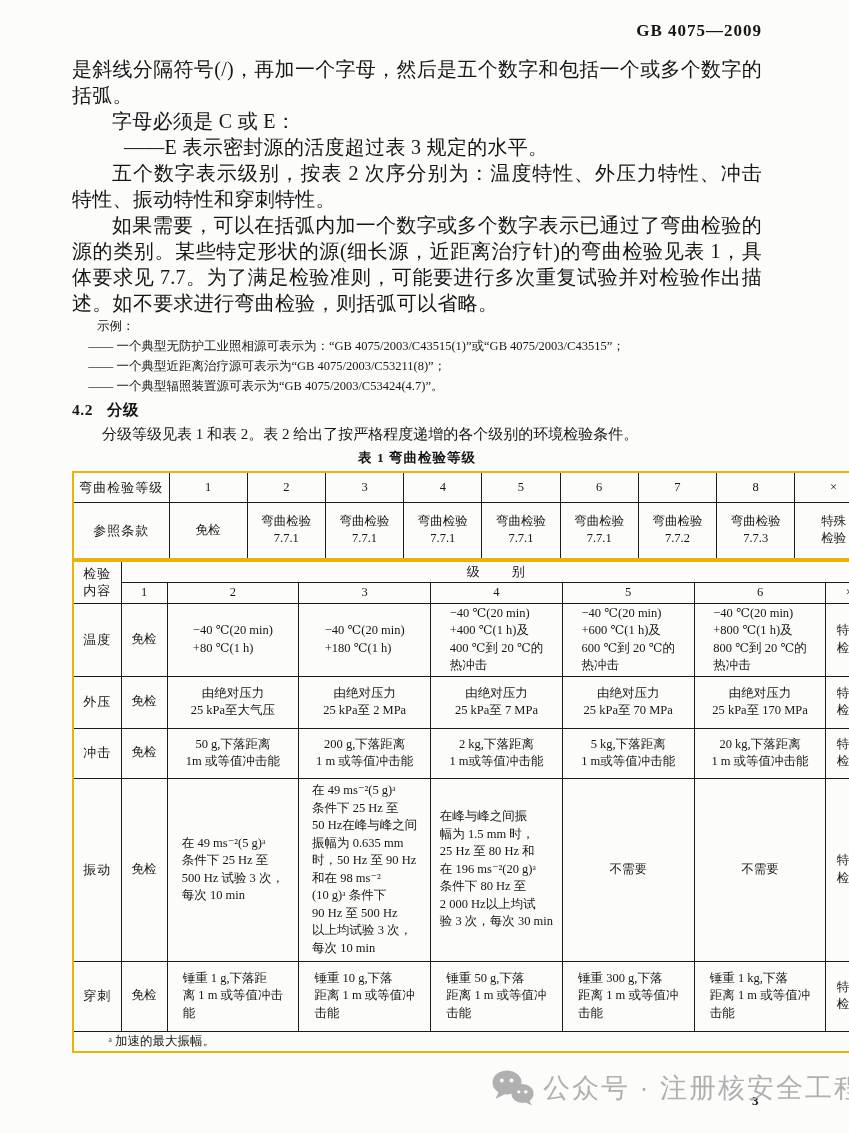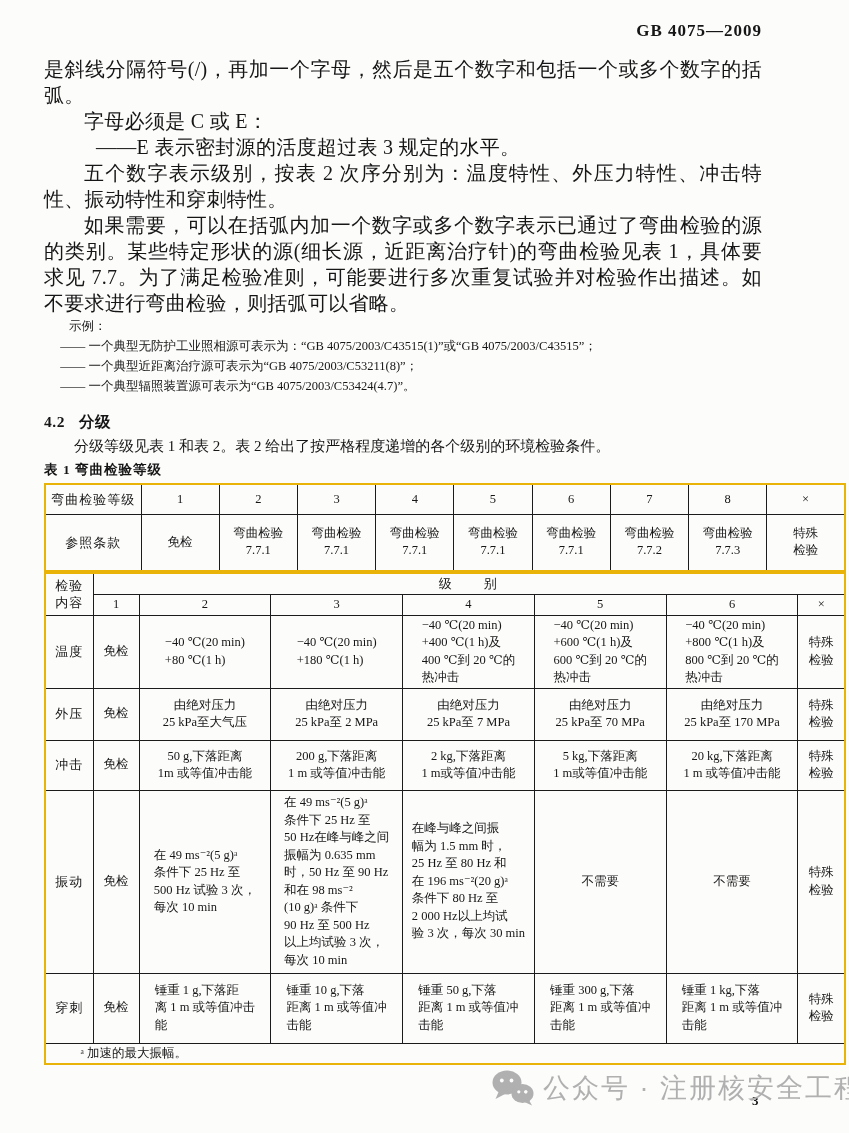--- a/index.html
+++ b/index.html
@@ -4,21 +4,21 @@
 <style>
   * { margin:0; padding:0; box-sizing:border-box; }
   html,body { background:#e8e8e8; }
   .page{
     position:relative;
     width:849px; height:1133px;
     margin:0 auto;
     background:#fcfcfb;
     color:#161616;
     font-family:"Liberation Serif","DejaVu Serif",serif;
-    padding:20px 87px 0 44px;
+    padding:20px 87px 0 72px;
     overflow:hidden;
   }
   .doc-header{
     text-align:right;
     font-weight:bold;
     font-size:17px;
     line-height:22px;
     letter-spacing:1px;
     margin-bottom:14px;
   }
@@ -34,26 +34,27 @@
     font-size:12.5px;
     line-height:20px;
     text-align:justify;
   }
   .example-label{ text-indent:2em; }
   .example-item{ text-indent:1.3em; }
   .sec-heading{
     font-size:15.5px;
     font-weight:bold;
     line-height:24px;
-    margin-top:14px;
+    margin-top:2px;
     letter-spacing:.5px;
   }
   .sec-heading .sec-num{ margin-right:14px; }
   .sec-intro{ font-size:15px; line-height:24px; text-indent:2em; text-align:justify; }
   .tbl-title{
+    text-align:center;
     font-weight:bold;
     font-size:13.5px;
     line-height:19px;
     margin:2px 0 4px 0;
     letter-spacing:1px;
   }
   .tbl-title.t2t{ margin-top:7px; }
   table{
     width:802px;
     border-collapse:collapse;

